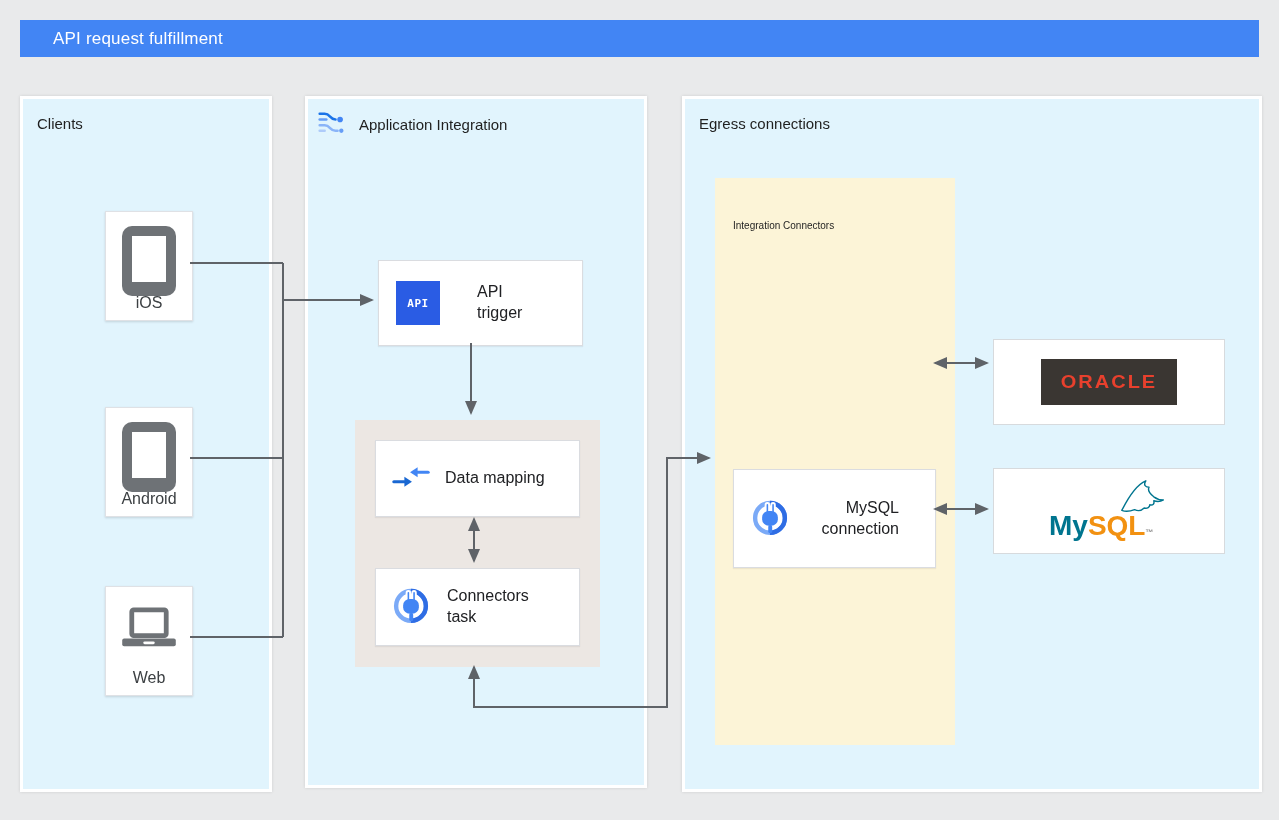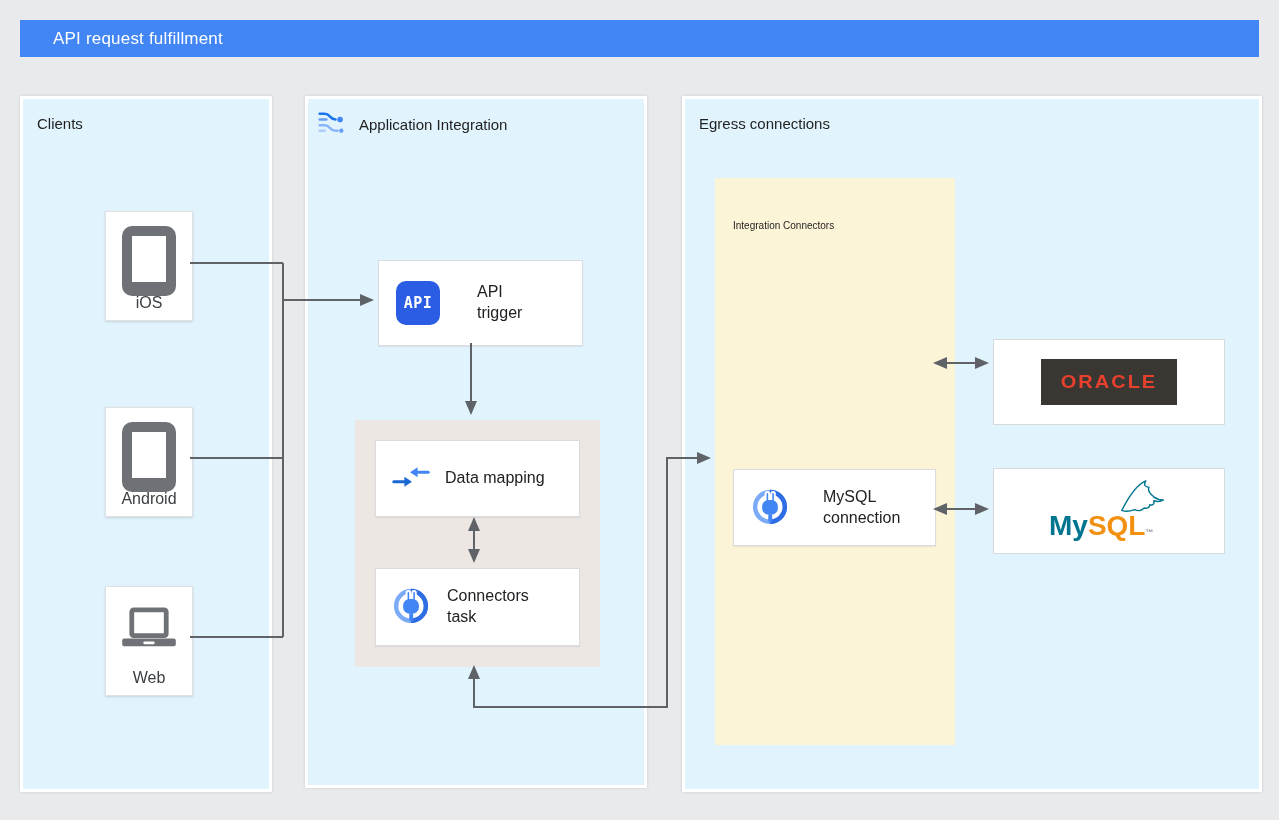--- a/index.html
+++ b/index.html
@@ -56,23 +56,23 @@
   
   .node{
     position:absolute;background:#fff;border:1px solid #dadce0;box-sizing:border-box;
     display:flex;align-items:center;gap:17px;padding-left:17px;
     box-shadow:0 1px 1px rgba(60,64,67,.08);
   }
   .node-label{font-size:16px;color:#202124;line-height:1.3;}
   .wrap-narrow{max-width:104px;}
 
   .api-badge{
-    width:44px;height:44px;background:#2a5ce4;border-radius:10px;flex:0 0 auto;
+    width:44px;height:44px;background:#2a5ce4;border-radius:0;flex:0 0 auto;
     display:flex;align-items:center;justify-content:center;
-    color:#fff;font-family:"DejaVu Sans Mono",monospace;font-weight:bold;font-size:15px;
+    color:#fff;font-family:"DejaVu Sans Mono",monospace;font-weight:bold;font-size:11px;
     letter-spacing:.5px;
   }
 
   .process-group{
     position:absolute;left:47px;top:321px;width:245px;height:247px;background:#ece7e3;
   }
 
   .zone{
     position:absolute;left:30px;top:79px;width:240px;height:567px;background:#fcf4d7;
   }
@@ -190,21 +190,21 @@
     </div>
   </div>
 
   <div class="panel panel-egress">
     <div class="panel-title">Egress connections</div>
 
     <div class="zone">
       <div class="zone-title">Integration Connectors</div>
 
 
-      <div class="node" style="left:18px;top:291px;width:203px;height:77px;gap:32px;padding-left:15px;">
+      <div class="node" style="left:18px;top:291px;width:203px;height:99px;gap:4px;padding-left:15px;text-align:right;">
         <span>
           <svg width="42" height="42" viewBox="0 0 48 48">
             <circle cx="24" cy="25" r="17" fill="none" stroke="#7baaf7" stroke-width="5"></circle>
             <path d="M24 8 A17 17 0 0 1 24 42" fill="none" stroke="#2f6de4" stroke-width="5"></path>
             <rect x="19" y="8" width="4" height="12" rx="2" fill="#4285f4" stroke="#ffffff" stroke-width="2.2"></rect>
             <rect x="25.5" y="8" width="4" height="12" rx="2" fill="#4285f4" stroke="#ffffff" stroke-width="2.2"></rect>
             <rect x="15" y="17" width="18" height="17" rx="7.5" fill="#4285f4"></rect>
             <rect x="22" y="33" width="4.5" height="9.5" rx="2" fill="#4285f4"></rect>
           </svg>
         </span>

